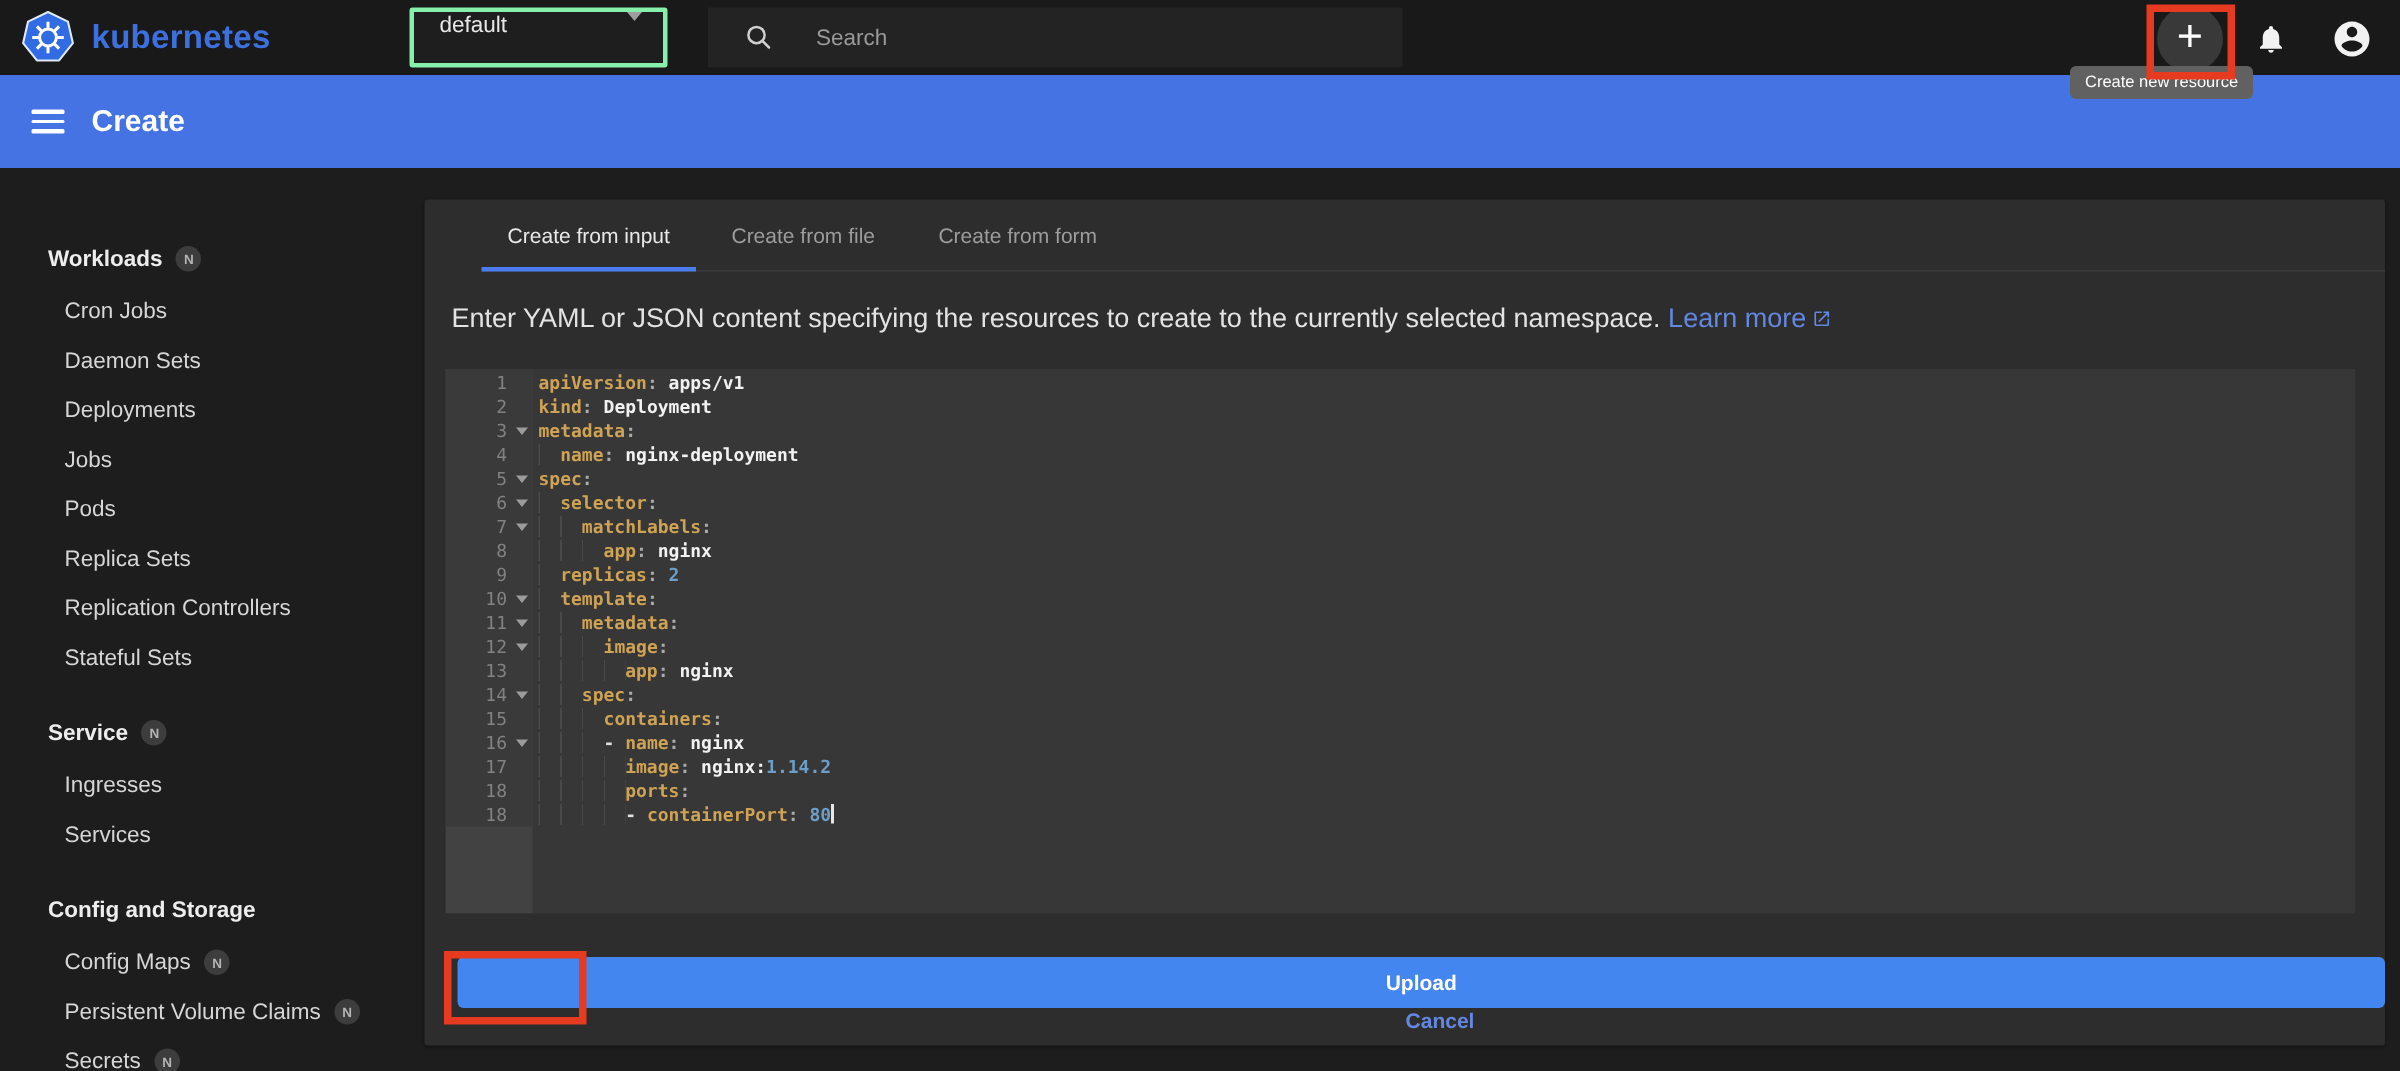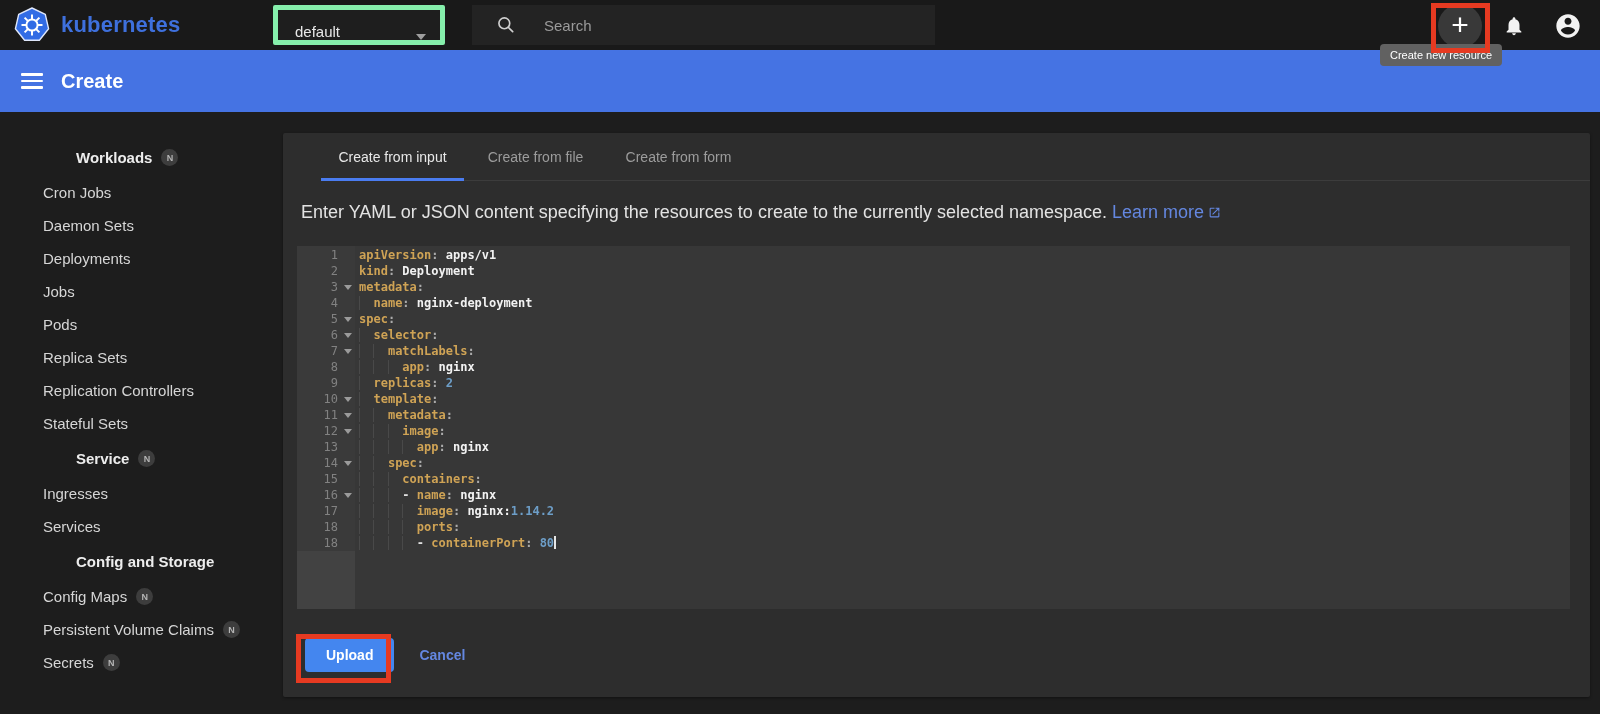--- a/index.html
+++ b/index.html
@@ -5,21 +5,21 @@
   * { margin:0; padding:0; box-sizing:border-box; }
   html,body { width:1600px; height:714px; overflow:hidden; background:#1d1d1d;
               font-family:"Liberation Sans", sans-serif; }
   .screen { position:relative; width:1600px; height:714px; }
 
   
   .topbar { position:relative; height:50px; background:#191919; display:flex; align-items:center; }
   .brand { display:flex; align-items:center; margin-left:14px; cursor:pointer; }
   .brand-text { margin-left:11px; font-size:22px; font-weight:bold; letter-spacing:.2px; color:var(--brand-text-blue); }
   .ns-select { position:absolute; left:273px; top:5px; width:172px; height:40px; background:#1e1e1e;
-               border:5px solid #86efac; border-radius:2px; display:flex; align-items:flex-end;
+               border:3px solid #86efac; border-radius:2px; display:flex; align-items:flex-start;
                padding:0 14px 0 17px; cursor:pointer; }
   .ns-value { color:#e8e8e8; font-size:15px; }
   .chev { margin-left:auto; width:0; height:0; border-left:5px solid transparent;
           border-right:5px solid transparent; border-top:6px solid #9e9e9e; }
   .searchbar { position:absolute; left:472px; top:5px; width:463px; height:40px; background:#232323;
                display:flex; align-items:center; padding-left:24px; }
   .searchbar svg { flex-shrink:0; }
   .search-input { margin-left:28px; background:transparent; border:none; outline:none;
                   color:#dcdcdc; font-size:15px; width:330px; }
   .search-input::placeholder { color:#9a9a9a; }
@@ -35,21 +35,21 @@
   .hamburger { margin-left:21px; width:22px; cursor:pointer; }
   .hamburger span { display:block; height:2.5px; background:#fff; margin:4px 0; border-radius:1px; }
   .page-title { margin-left:18px; color:#fff; font-size:20px; font-weight:bold; }
 
   
   .content { position:relative; height:602px; background:#1d1d1d; }
 
   
   .sidebar { position:absolute; left:0; top:0; width:283px; height:602px; padding-top:27px; overflow:hidden; }
   .nav-entry { height:33px; display:flex; align-items:center; cursor:pointer; }
-  .nav-section { margin-top:2px; margin-bottom:2px;padding-left:44px; }
+  .nav-section { margin-top:17px; margin-bottom:2px; }
   .nav-section .nav-label { margin-left:32px; font-size:15px; font-weight:bold; color:#ededed; }
   .nav-item .nav-label { margin-left:43px; font-size:15px; color:#d6d6d6; }
   .n-badge { margin-left:9px; width:17px; height:17px; border-radius:50%; background:#3d3d3d;
              color:#b5b5b5; font-size:9px; font-weight:bold; display:flex; align-items:center;
              justify-content:center; }
 
   
   .card { position:absolute; left:283px; top:21px; width:1307px; height:564px; background:#2d2d2d;
           border-radius:2px; box-shadow:0 1px 3px rgba(0,0,0,.4); }
   .tabbar { display:flex; height:48px; border-bottom:1px solid #3c3c3c;margin-left:38px; }
@@ -77,21 +77,21 @@
   .code-line { height:16px; white-space:pre; }
   .tok-key { color:var(--syntax-key); }
   .tok-value { color:var(--syntax-value); }
   .tok-num { color:var(--syntax-number); }
   .tok-punct { color:#ababab; }
   .tok-dash { color:#e0e0e0; }
   .tok-ws { background:repeating-linear-gradient(to right, rgba(255,255,255,.09) 0 1px, transparent 1px 14.45px); }
   .cursor { display:inline-block; width:2px; height:13px; background:#e6e6e6; vertical-align:-2px; }
 
   
-  .actions { display:flex; margin:29px 0 0 22px; }
+  .actions { display:flex; margin:29px 0 0 22px;flex-direction:column; }
   .upload-btn { height:34px; padding:0 21px; background:var(--button-blue); color:#fff;
                 font-size:14px; font-weight:bold; border:none; border-radius:4px; cursor:pointer;
                 font-family:"Liberation Sans", sans-serif; }
   .cancel-btn { margin-left:25px; background:none; border:none; color:var(--link-blue);
                 font-size:14px; font-weight:bold; cursor:pointer; font-family:"Liberation Sans", sans-serif; }
 
   
   .tooltip { position:absolute; left:1380px; top:44px; background:var(--tooltip-gray); color:#fff;
              font-size:11px; padding:5px 10px; border-radius:4px; white-space:nowrap; z-index:30; }
   .anno { position:absolute; border:5px solid var(--annotation-red); pointer-events:none; z-index:40; }

